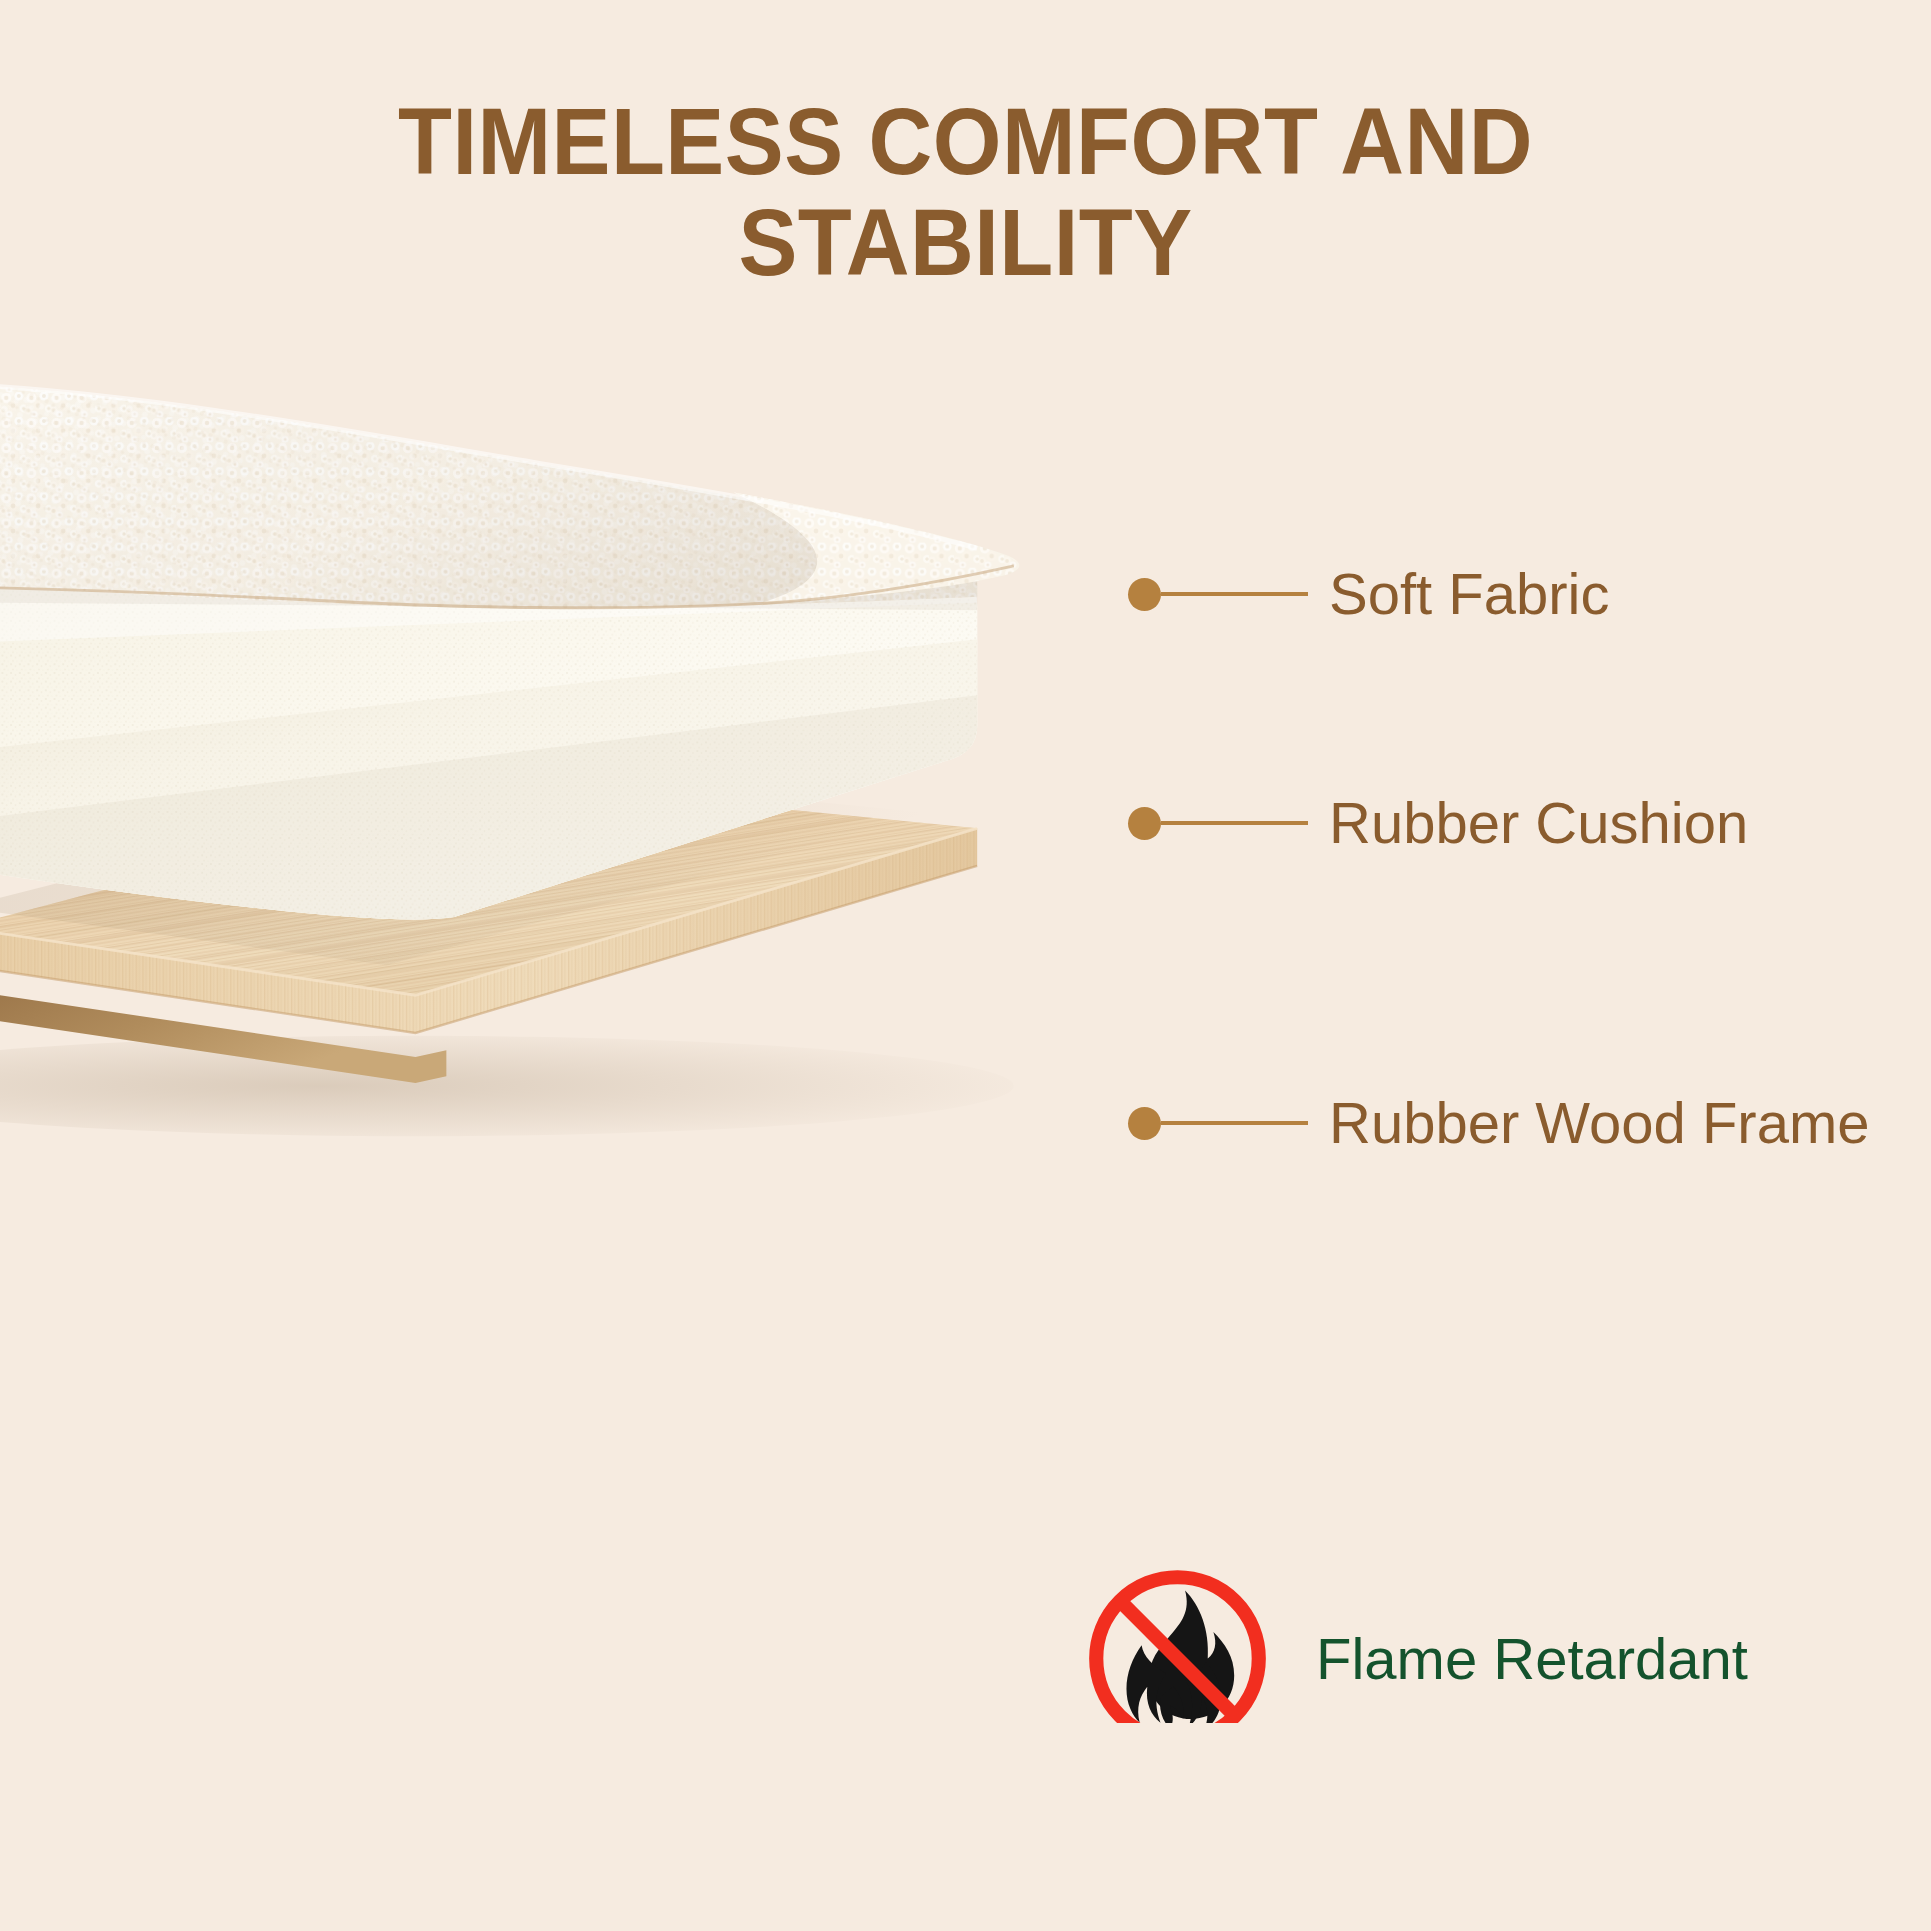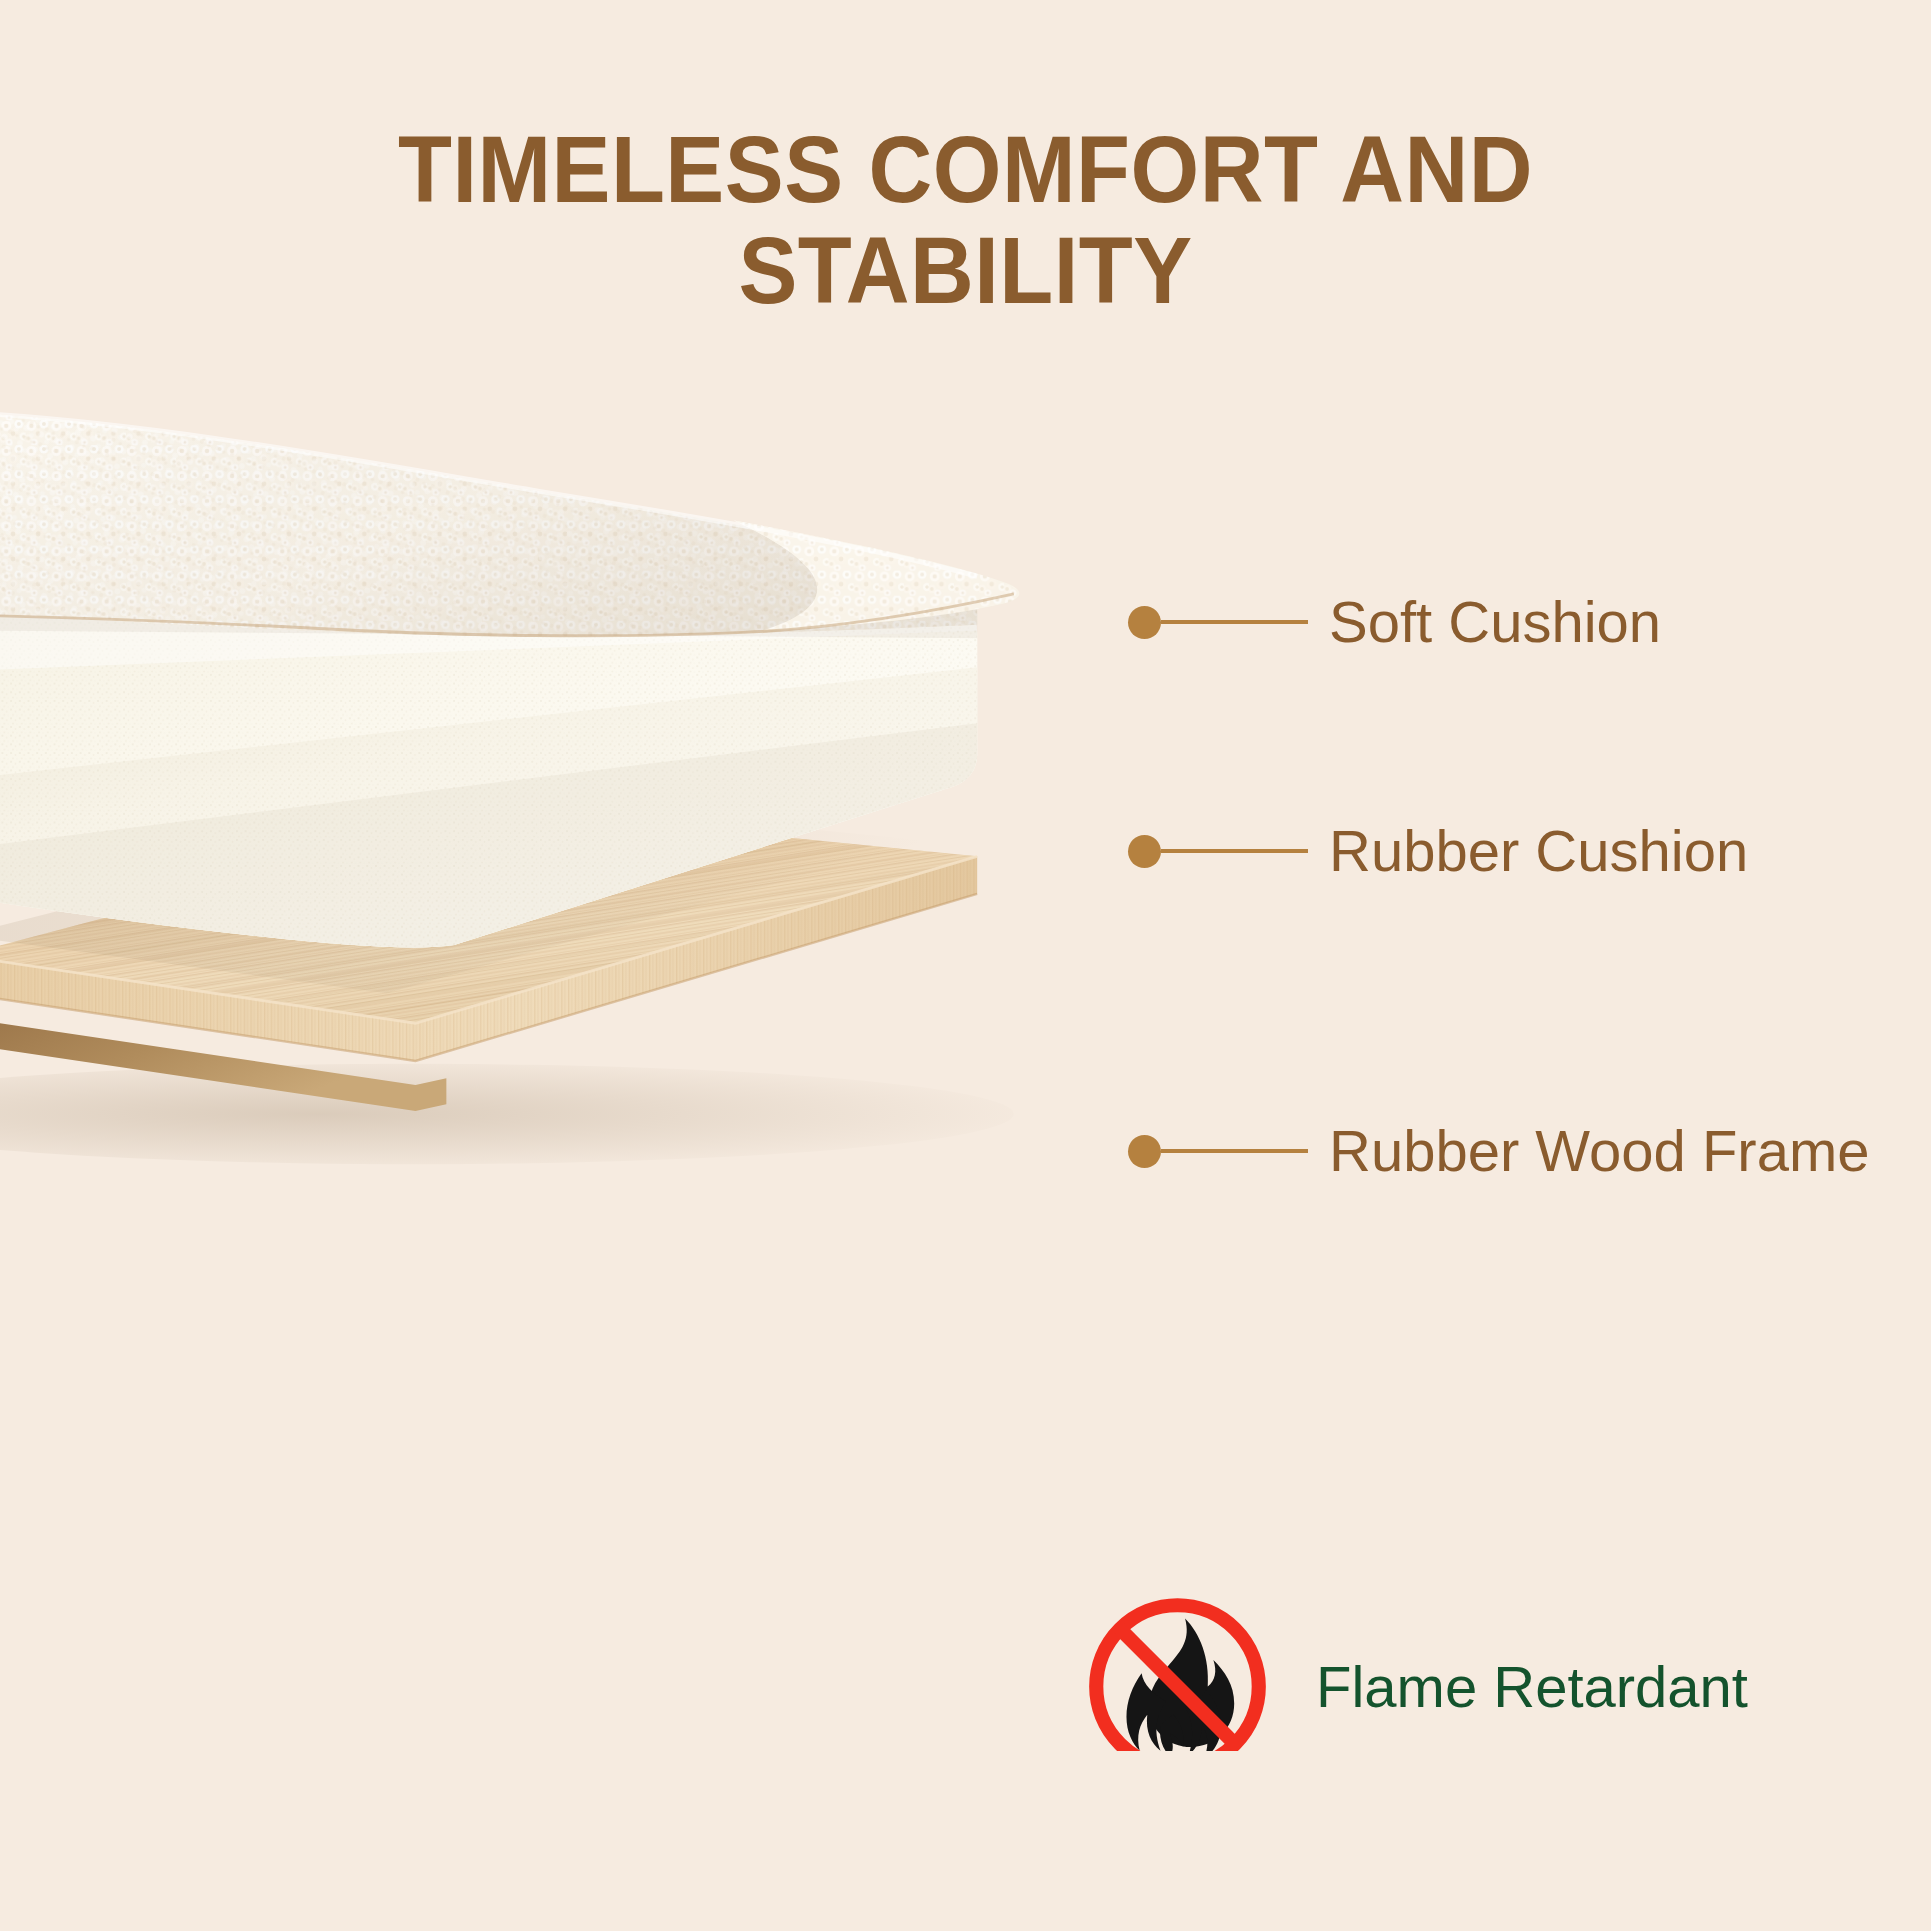--- a/index.html
+++ b/index.html
@@ -7,21 +7,20 @@
     padding: 0;
     background: #f6ebe0;
   }
   #stage {
     position: relative;
     width: 1931px;
     height: 1723px;
     background: #f6ebe0;
     overflow: hidden;
     font-family: "Liberation Sans", sans-serif;
-    margin-top: 28px;
     -webkit-font-smoothing: antialiased;
   }
 
   
   #title-block {
     position: absolute;
     left: 0;
     top: 93px;
     width: 1931px;
     text-align: center;
@@ -338,21 +337,21 @@
                  C 180 234, 60 230, -40 228" fill="none" stroke="#C9A87F" stroke-width="3" opacity="0.55"></path>
 
         <path d="M -40 18 C 160 28, 380 70, 560 100 C 720 126, 900 156, 1012 188" fill="none" stroke="#FFFFFF" stroke-width="5" opacity="0.55"></path>
       </g>
     </svg>
   </div>
 
   <div class="callout" id="callout-fabric">
     <span class="callout-dot"></span>
     <span class="callout-line"></span>
-    <span class="callout-label">Soft Cushion</span>
+    <span class="callout-label">Soft Fabric</span>
   </div>
 
   <div class="callout" id="callout-cushion">
     <span class="callout-dot"></span>
     <span class="callout-line"></span>
     <span class="callout-label">Rubber Cushion</span>
   </div>
 
   <div class="callout" id="callout-wood">
     <span class="callout-dot"></span>

